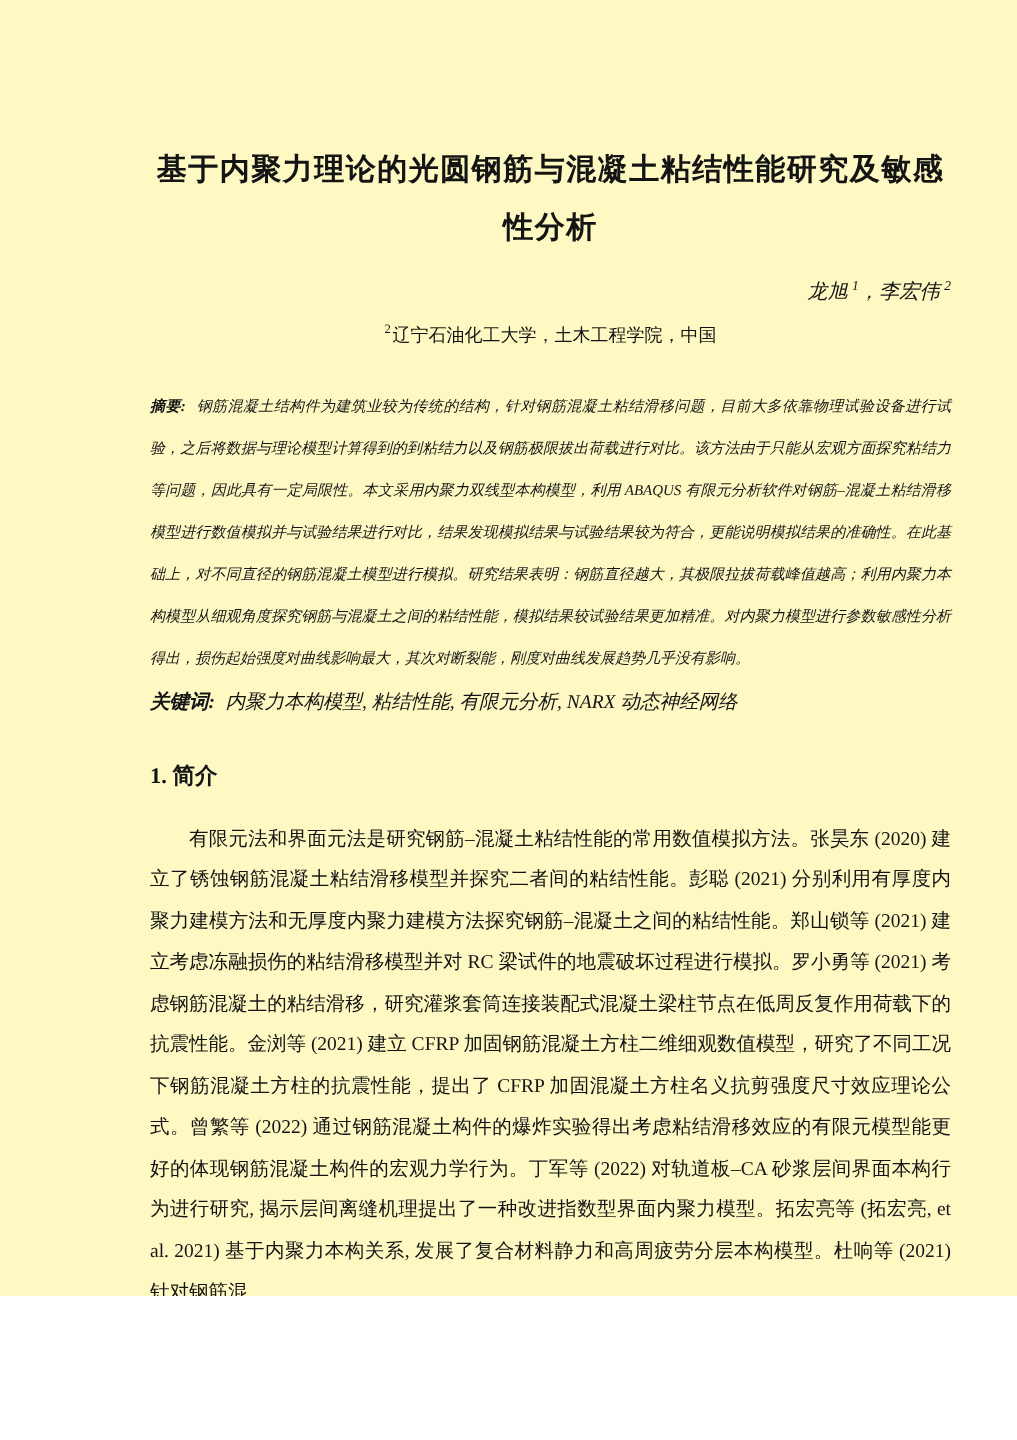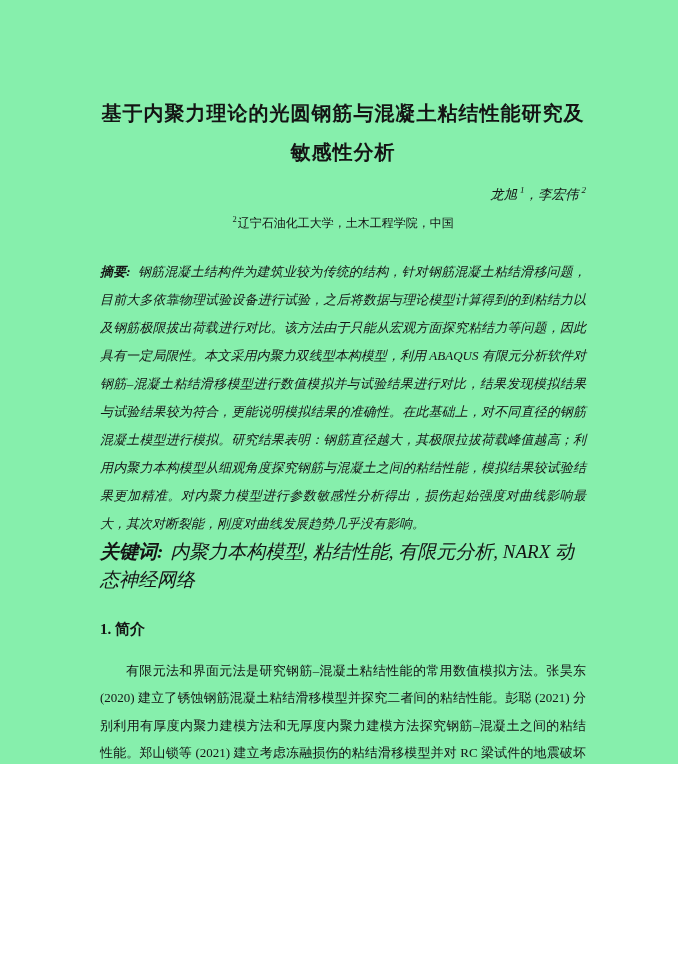--- a/index.html
+++ b/index.html
@@ -3,27 +3,27 @@
 <meta charset="utf-8">
 <style>
   html, body {
     margin: 0;
     padding: 0;
     background: #ffffff;
   }
   .page {
     position: relative;
     width: 678px;
-    height: 764px;
-    background: #86efac;
+    height: 864px;
+    background: #fef9c3;
     overflow: hidden;
     font-family: "Liberation Serif", "DejaVu Serif", serif;
     color: #141414;
     box-sizing: border-box;
-    padding: 94px 92px 0 100px;
+    padding: 94px 44px 0 100px;
   }
   .title {
     margin: 0;
     font-size: 20px;
     font-weight: bold;
     line-height: 39px;
     text-align: center;
     letter-spacing: 1px;
   }
   .authors {
@@ -41,32 +41,32 @@
     text-align: center;
     line-height: 26px;
     margin-top: 2px;
   }
   .affiliation sup {
     font-size: 8.5px;
     margin-right: 1px;
   }
   .abstract {
     margin: 22px 0 0 0;
-    font-size: 13px;
+    font-size: 10px;
     font-style: italic;
     line-height: 28px;
     text-align: justify;
   }
   .abstract .label {
     font-weight: bold;
     margin-right: 7px;
   }
   .keywords {
     margin: 0 0 0 0;
-    font-size: 19px;
+    font-size: 13px;
     font-style: italic;
     line-height: 28px;
     text-align: left;
   }
   .keywords .label {
     font-weight: bold;
     margin-right: 7px;
   }
   .section-heading {
     margin: 26px 0 0 0;

